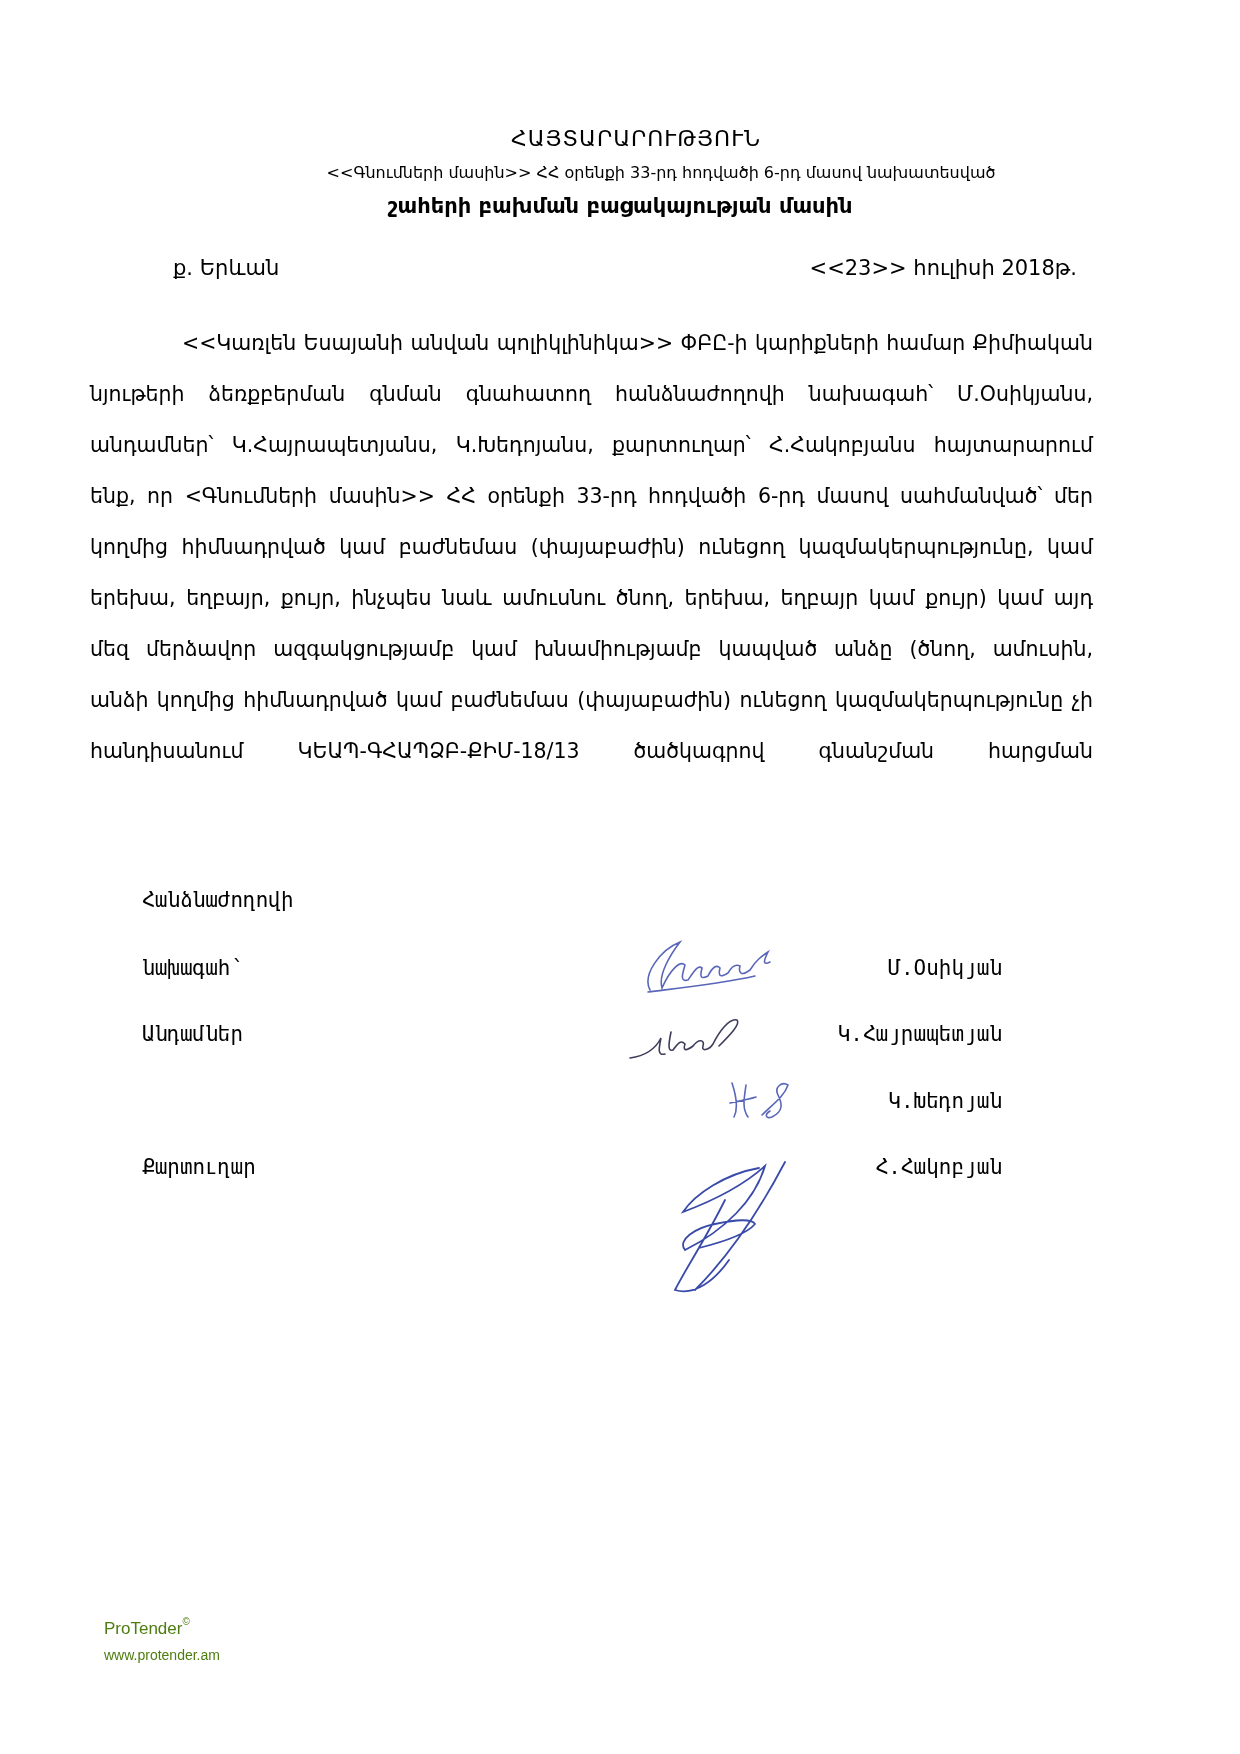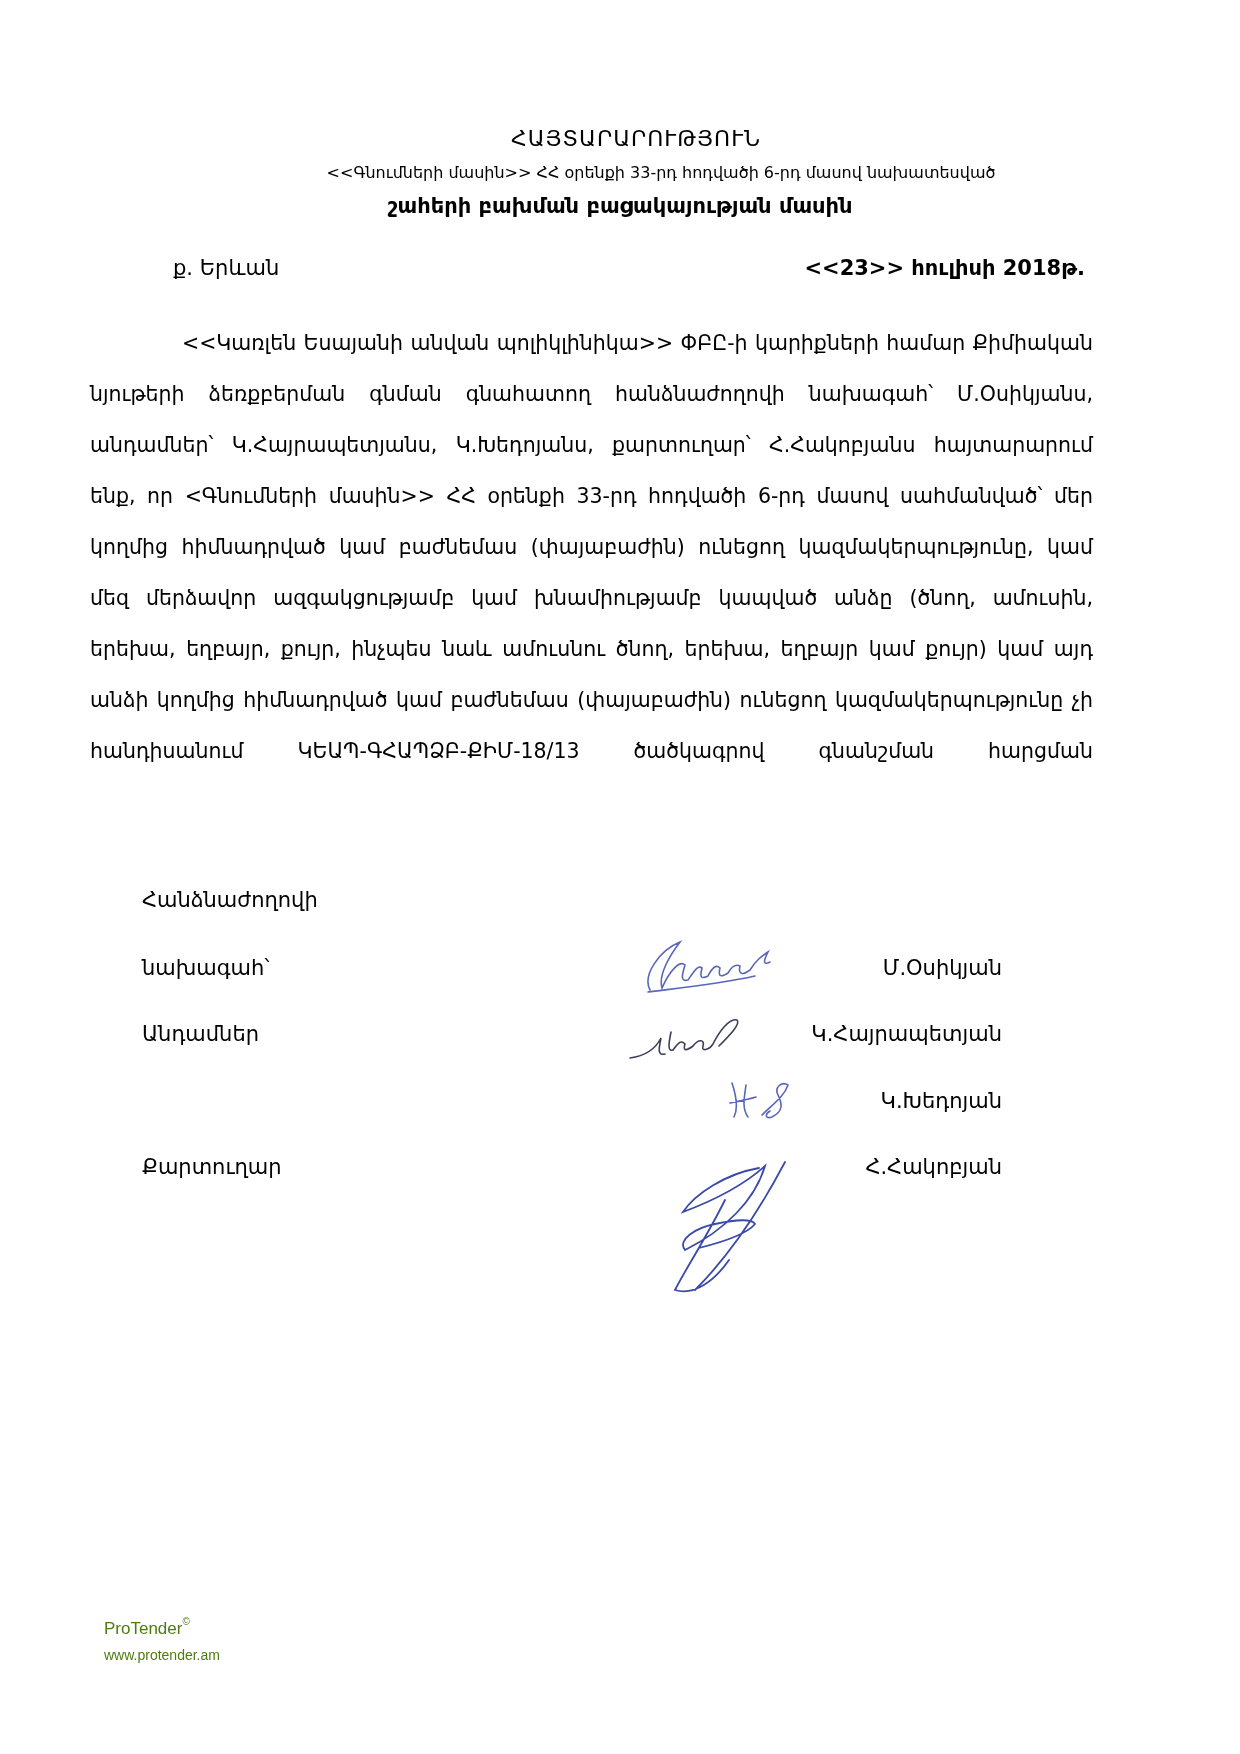--- a/index.html
+++ b/index.html
@@ -45,21 +45,21 @@
     font-weight: bold;
   }
   .place-date {
     position: absolute;
     top: 256px;
     left: 173px;
     width: 920px;
     font-size: 21px;
   }
   .place-date .city { position: absolute; left: 0; top: 0; }
-  .place-date .date { position: absolute; right: 8px; top: 0; font-weight: bold; }
+  .place-date .date { position: absolute; right: 16px; top: 0; }
 
   .body-text {
     position: absolute;
     left: 90px;
     top: 318px;
     width: 1003px;
     font-size: 20.5px;
     line-height: 51px;
     text-align: justify;
     text-align-last: left;
@@ -70,21 +70,21 @@
     text-align-last: justify;
     white-space: nowrap;
     height: 51px;
   }
   .body-line.first { text-indent: 92px; }
   .body-line.last { text-align-last: left; }
 
   .sign-block {
     position: absolute;
     left: 0; top: 0;
-    width: 1240px; height: 1234px;
+    width: 1240px; height: 1234px; font-family: Liberation Mono, monospace;
   }
   .sig-label {
     position: absolute;
     left: 142px;
     font-size: 21px;
   }
   .sig-name {
     position: absolute;
     right: 238px;
     font-size: 21px;
@@ -131,22 +131,22 @@
     <span class="city">ք. Երևան</span>
     <span class="date">&lt;&lt;23&gt;&gt; հուլիսի 2018թ.</span>
   </div>
 
   <div class="body-text">
     <div class="body-line first">&lt;&lt;Կառլեն Եսայանի անվան պոլիկլինիկա&gt;&gt; ՓԲԸ-ի կարիքների համար Քիմիական</div>
     <div class="body-line">նյութերի ձեռքբերման գնման գնահատող հանձնաժողովի նախագահ՝ Մ.Օսիկյանս,</div>
     <div class="body-line">անդամներ՝ Կ.Հայրապետյանս, Կ.Խեդոյանս, քարտուղար՝ Հ.Հակոբյանս հայտարարում</div>
     <div class="body-line">ենք, որ &lt;Գնումների մասին&gt;&gt; ՀՀ օրենքի 33-րդ հոդվածի 6-րդ մասով սահմանված՝ մեր</div>
     <div class="body-line">կողմից հիմնադրված կամ բաժնեմաս (փայաբաժին) ունեցող կազմակերպությունը, կամ</div>
+    <div class="body-line">երեխա, եղբայր, քույր, ինչպես նաև ամուսնու ծնող, երեխա, եղբայր կամ քույր) կամ այդ</div>
     <div class="body-line">մեզ մերձավոր ազգակցությամբ կամ խնամիությամբ կապված անձը (ծնող, ամուսին,</div>
-    <div class="body-line">երեխա, եղբայր, քույր, ինչպես նաև ամուսնու ծնող, երեխա, եղբայր կամ քույր) կամ այդ</div>
     <div class="body-line">անձի կողմից հիմնադրված կամ բաժնեմաս (փայաբաժին) ունեցող կազմակերպությունը չի</div>
     <div class="body-line">հանդիսանում ԿԵԱՊ-ԳՀԱՊՁԲ-ՔԻՄ-18/13 ծածկագրով գնանշման հարցման</div>
   </div>
 
   <div class="sign-block">
     <div class="sig-label" style="top:888px">Հանձնաժողովի</div>
     <div class="sig-label" style="top:956px">նախագահ՝</div>
     <div class="sig-label" style="top:1022px">Անդամներ</div>
     <div class="sig-label" style="top:1155px">Քարտուղար</div>
 

